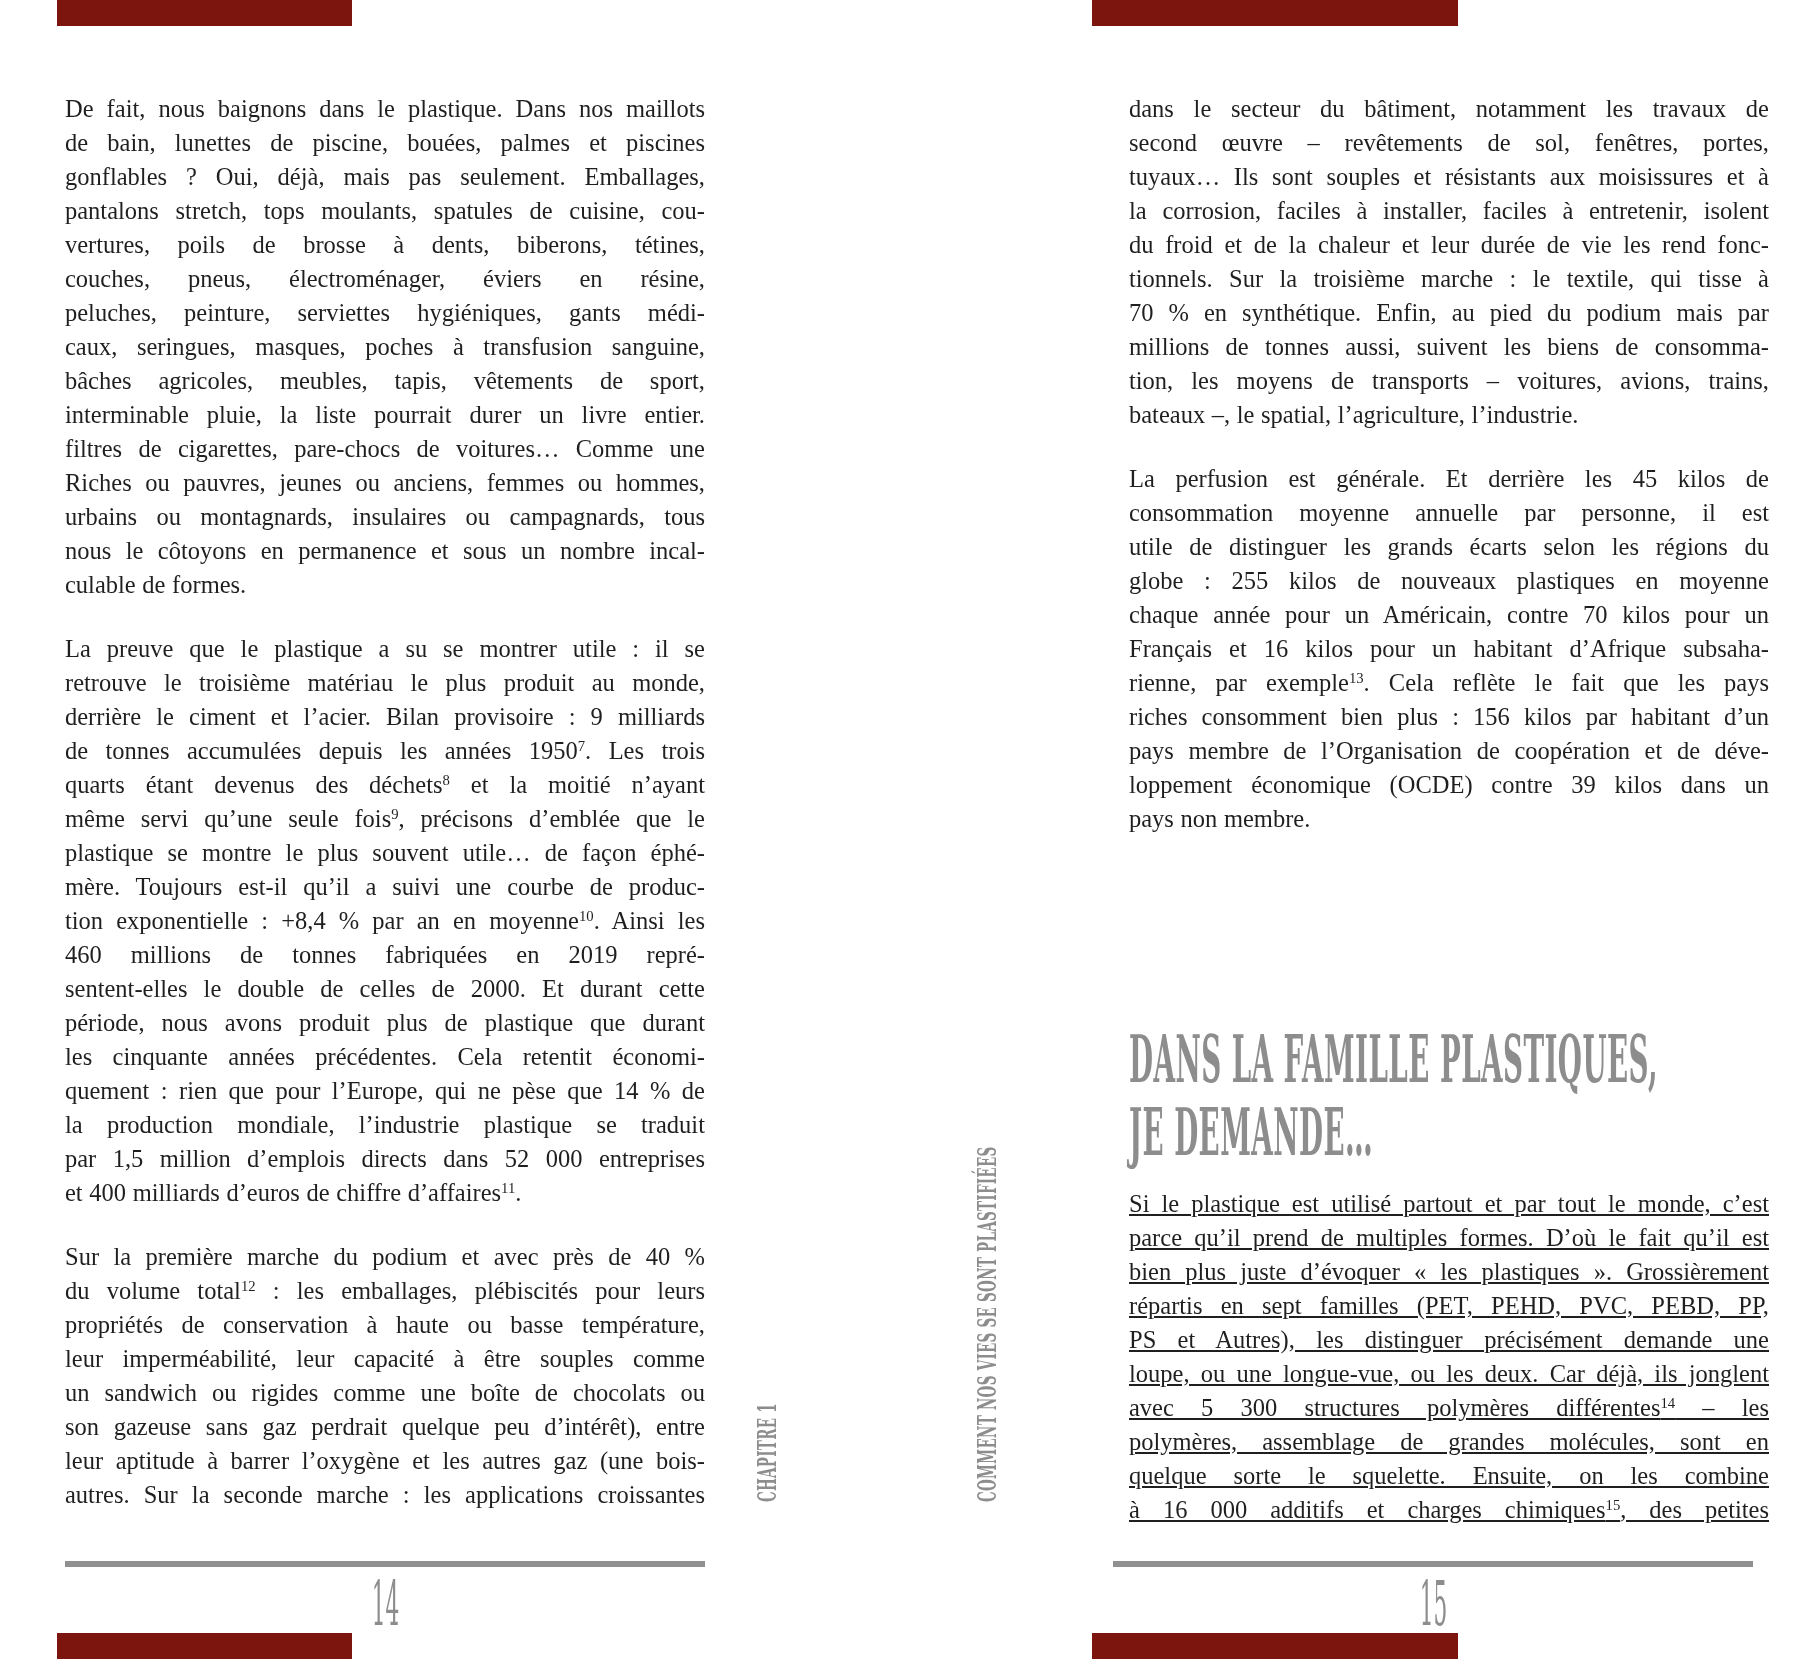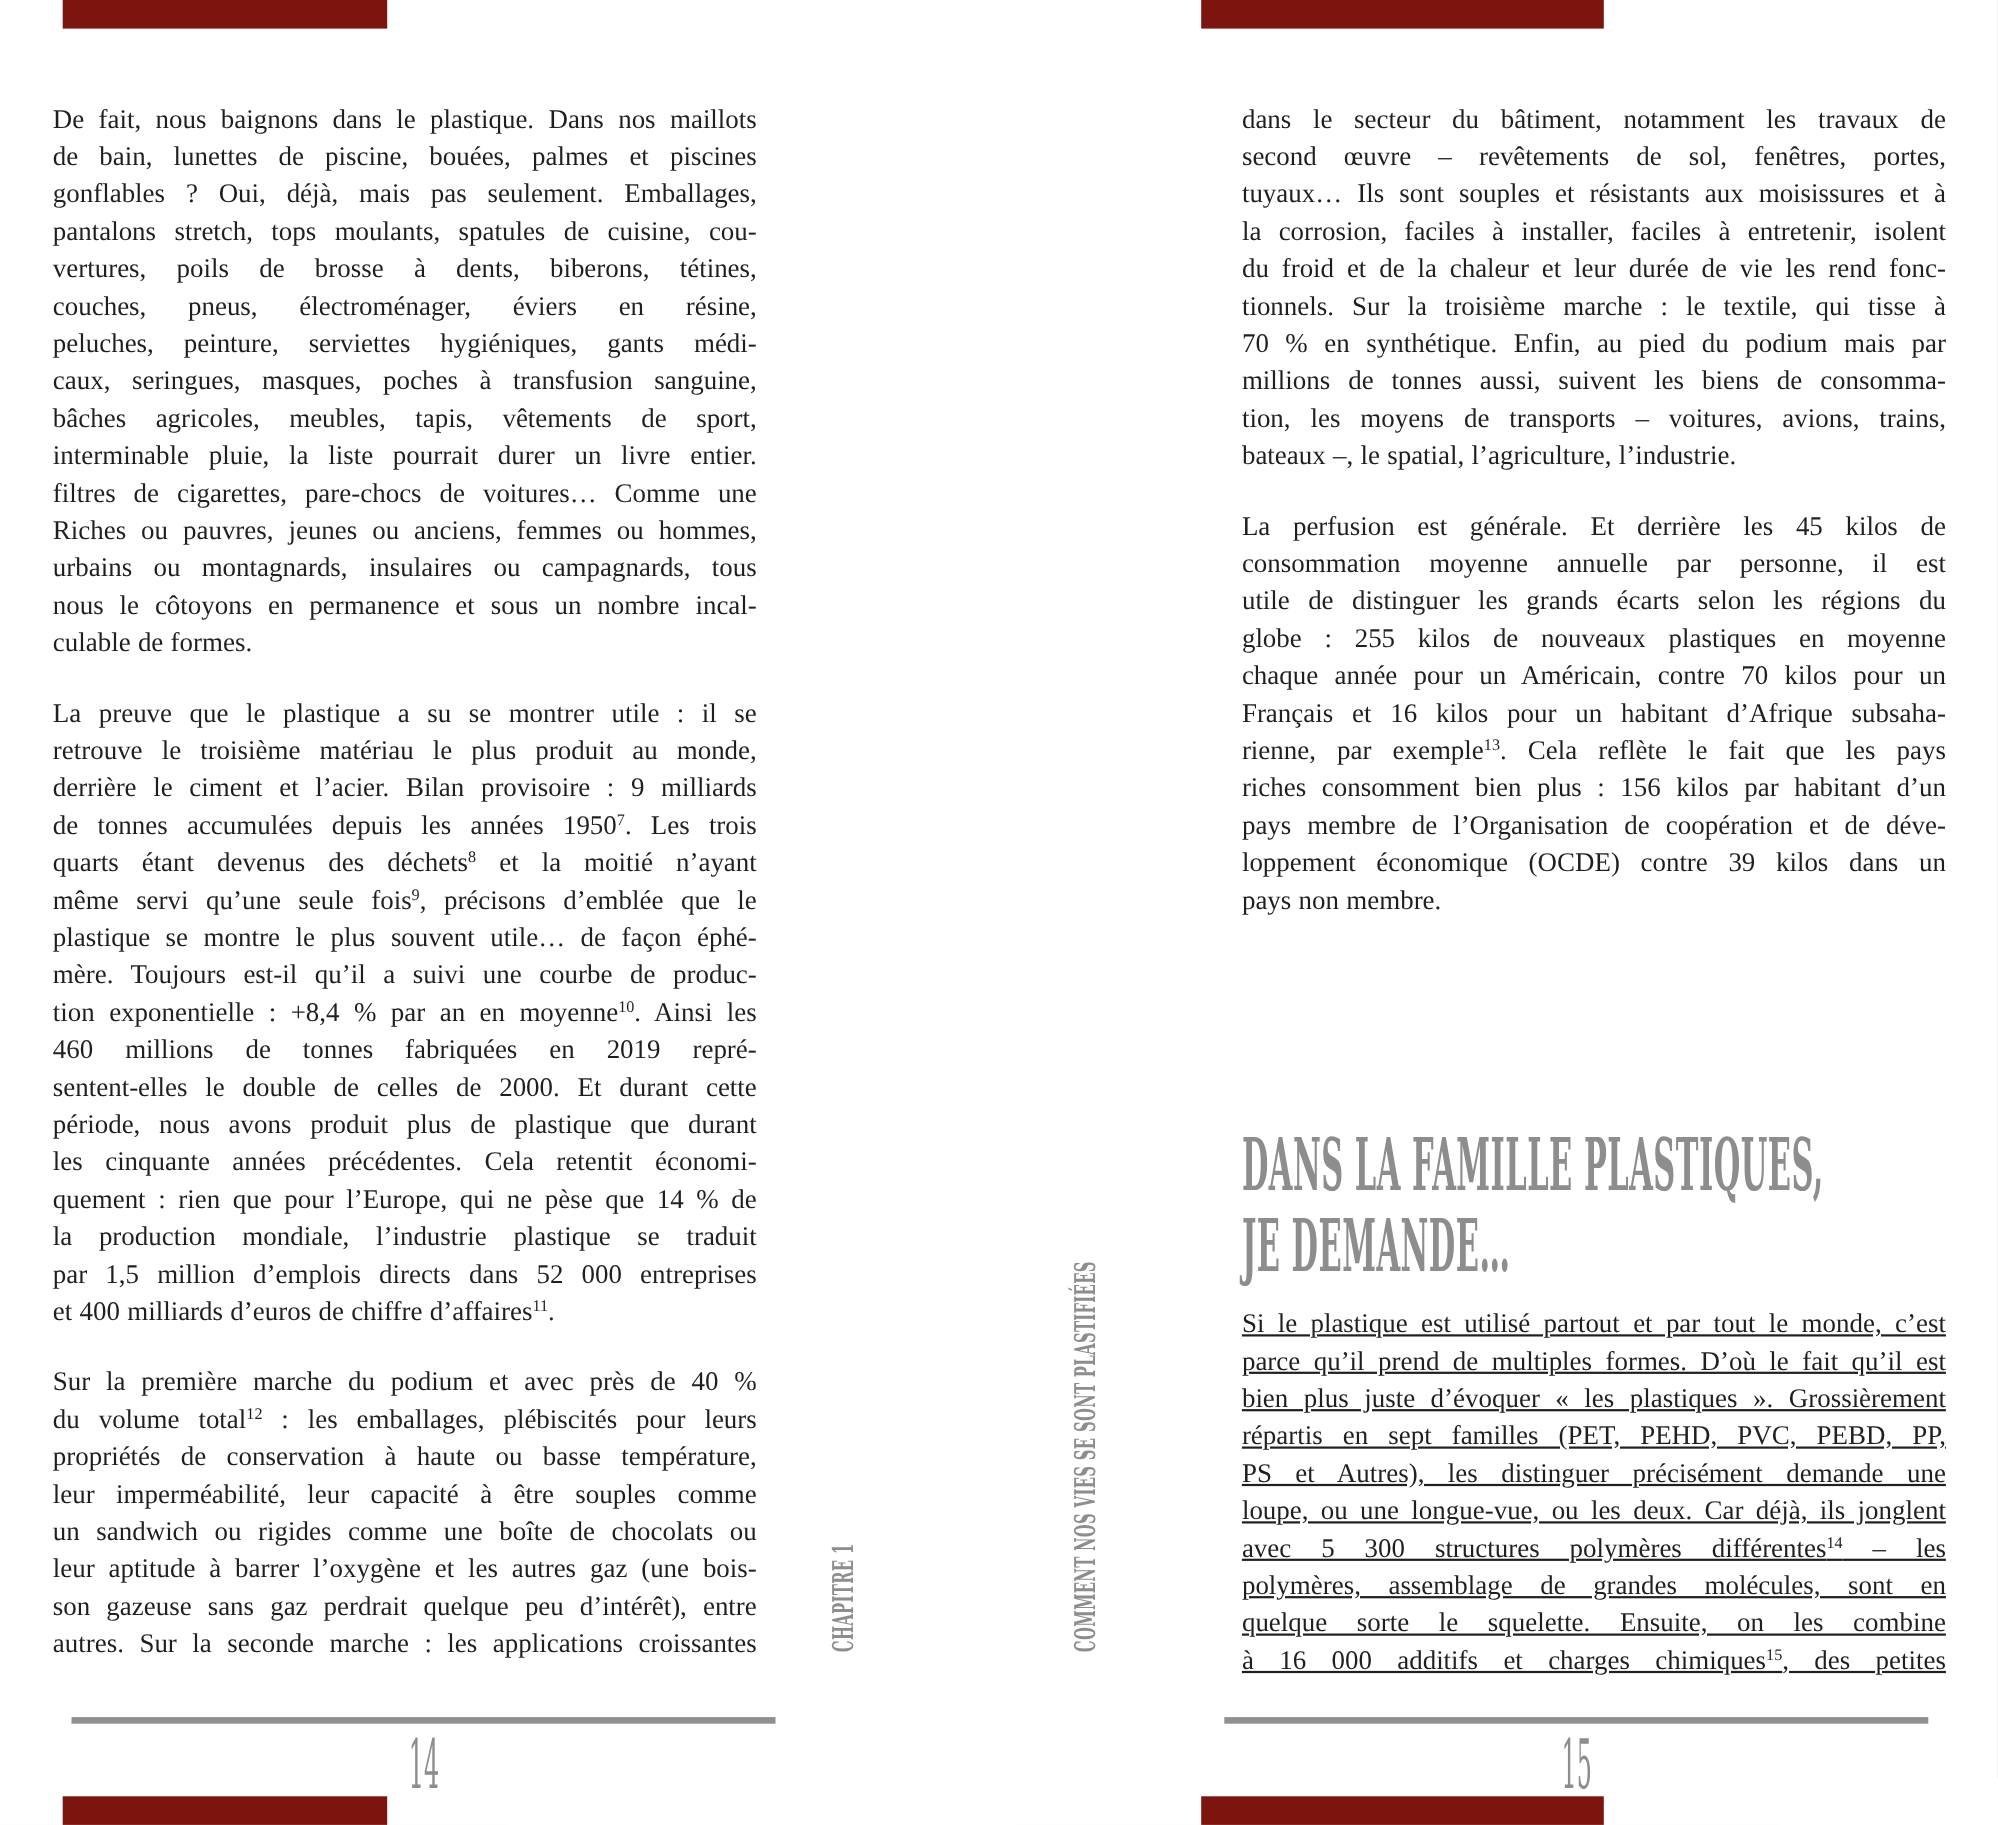--- a/index.html
+++ b/index.html
@@ -8,21 +8,21 @@
     overflow:hidden;font-family:"Liberation Serif","DejaVu Serif",serif;color:#1f1f1f;
   }
   
   .edgebar{position:absolute;height:26px;background:#7c150e;}
   .edgebar.tl{left:57px;top:0;width:295px;}
   .edgebar.tr{left:1092px;top:0;width:366px;}
   .edgebar.bl{left:57px;top:1633px;width:295px;}
   .edgebar.br{left:1092px;top:1633px;width:366px;}
   
   .col{position:absolute;top:92px;width:640px;}
-  #col-left{left:48px;}
+  #col-left{left:65px;}
   #col-right{left:1113px;margin-left:16px;}
   .para{margin-top:30px;}
   .para:first-child{margin-top:0;}
   .line{
     font-size:24.5px;line-height:34px;
     text-align:justify;text-align-last:justify;
     white-space:normal;word-spacing:0.02em;
   }
   .line.end{text-align:center;text-align-last:left;}
   sup{font-size:0.6em;line-height:0;vertical-align:0.55em;letter-spacing:0;}
@@ -98,22 +98,22 @@
         <div class="line">la production mondiale, l’industrie plastique se traduit</div>
         <div class="line">par 1,5 million d’emplois directs dans 52 000 entreprises</div>
         <div class="line end">et 400 milliards d’euros de chiffre d’affaires<sup>11</sup>.</div>
       </div>
       <div class="para">
         <div class="line">Sur la première marche du podium et avec près de 40 %</div>
         <div class="line">du volume total<sup>12</sup> : les emballages, plébiscités pour leurs</div>
         <div class="line">propriétés de conservation à haute ou basse température,</div>
         <div class="line">leur imperméabilité, leur capacité à être souples comme</div>
         <div class="line">un sandwich ou rigides comme une boîte de chocolats ou</div>
+        <div class="line">son gazeuse sans gaz perdrait quelque peu d’intérêt), entre</div>
         <div class="line">leur aptitude à barrer l’oxygène et les autres gaz (une bois-</div>
-        <div class="line">son gazeuse sans gaz perdrait quelque peu d’intérêt), entre</div>
         <div class="line">autres. Sur la seconde marche : les applications croissantes</div>
       </div>
     </div>
 
   <div id="col-right" class="col">
     <div id="right-before">
         <div class="para">
           <div class="line">dans le secteur du bâtiment, notamment les travaux de</div>
           <div class="line">second œuvre – revêtements de sol, fenêtres, portes,</div>
           <div class="line">tuyaux… Ils sont souples et résistants aux moisissures et à</div>

